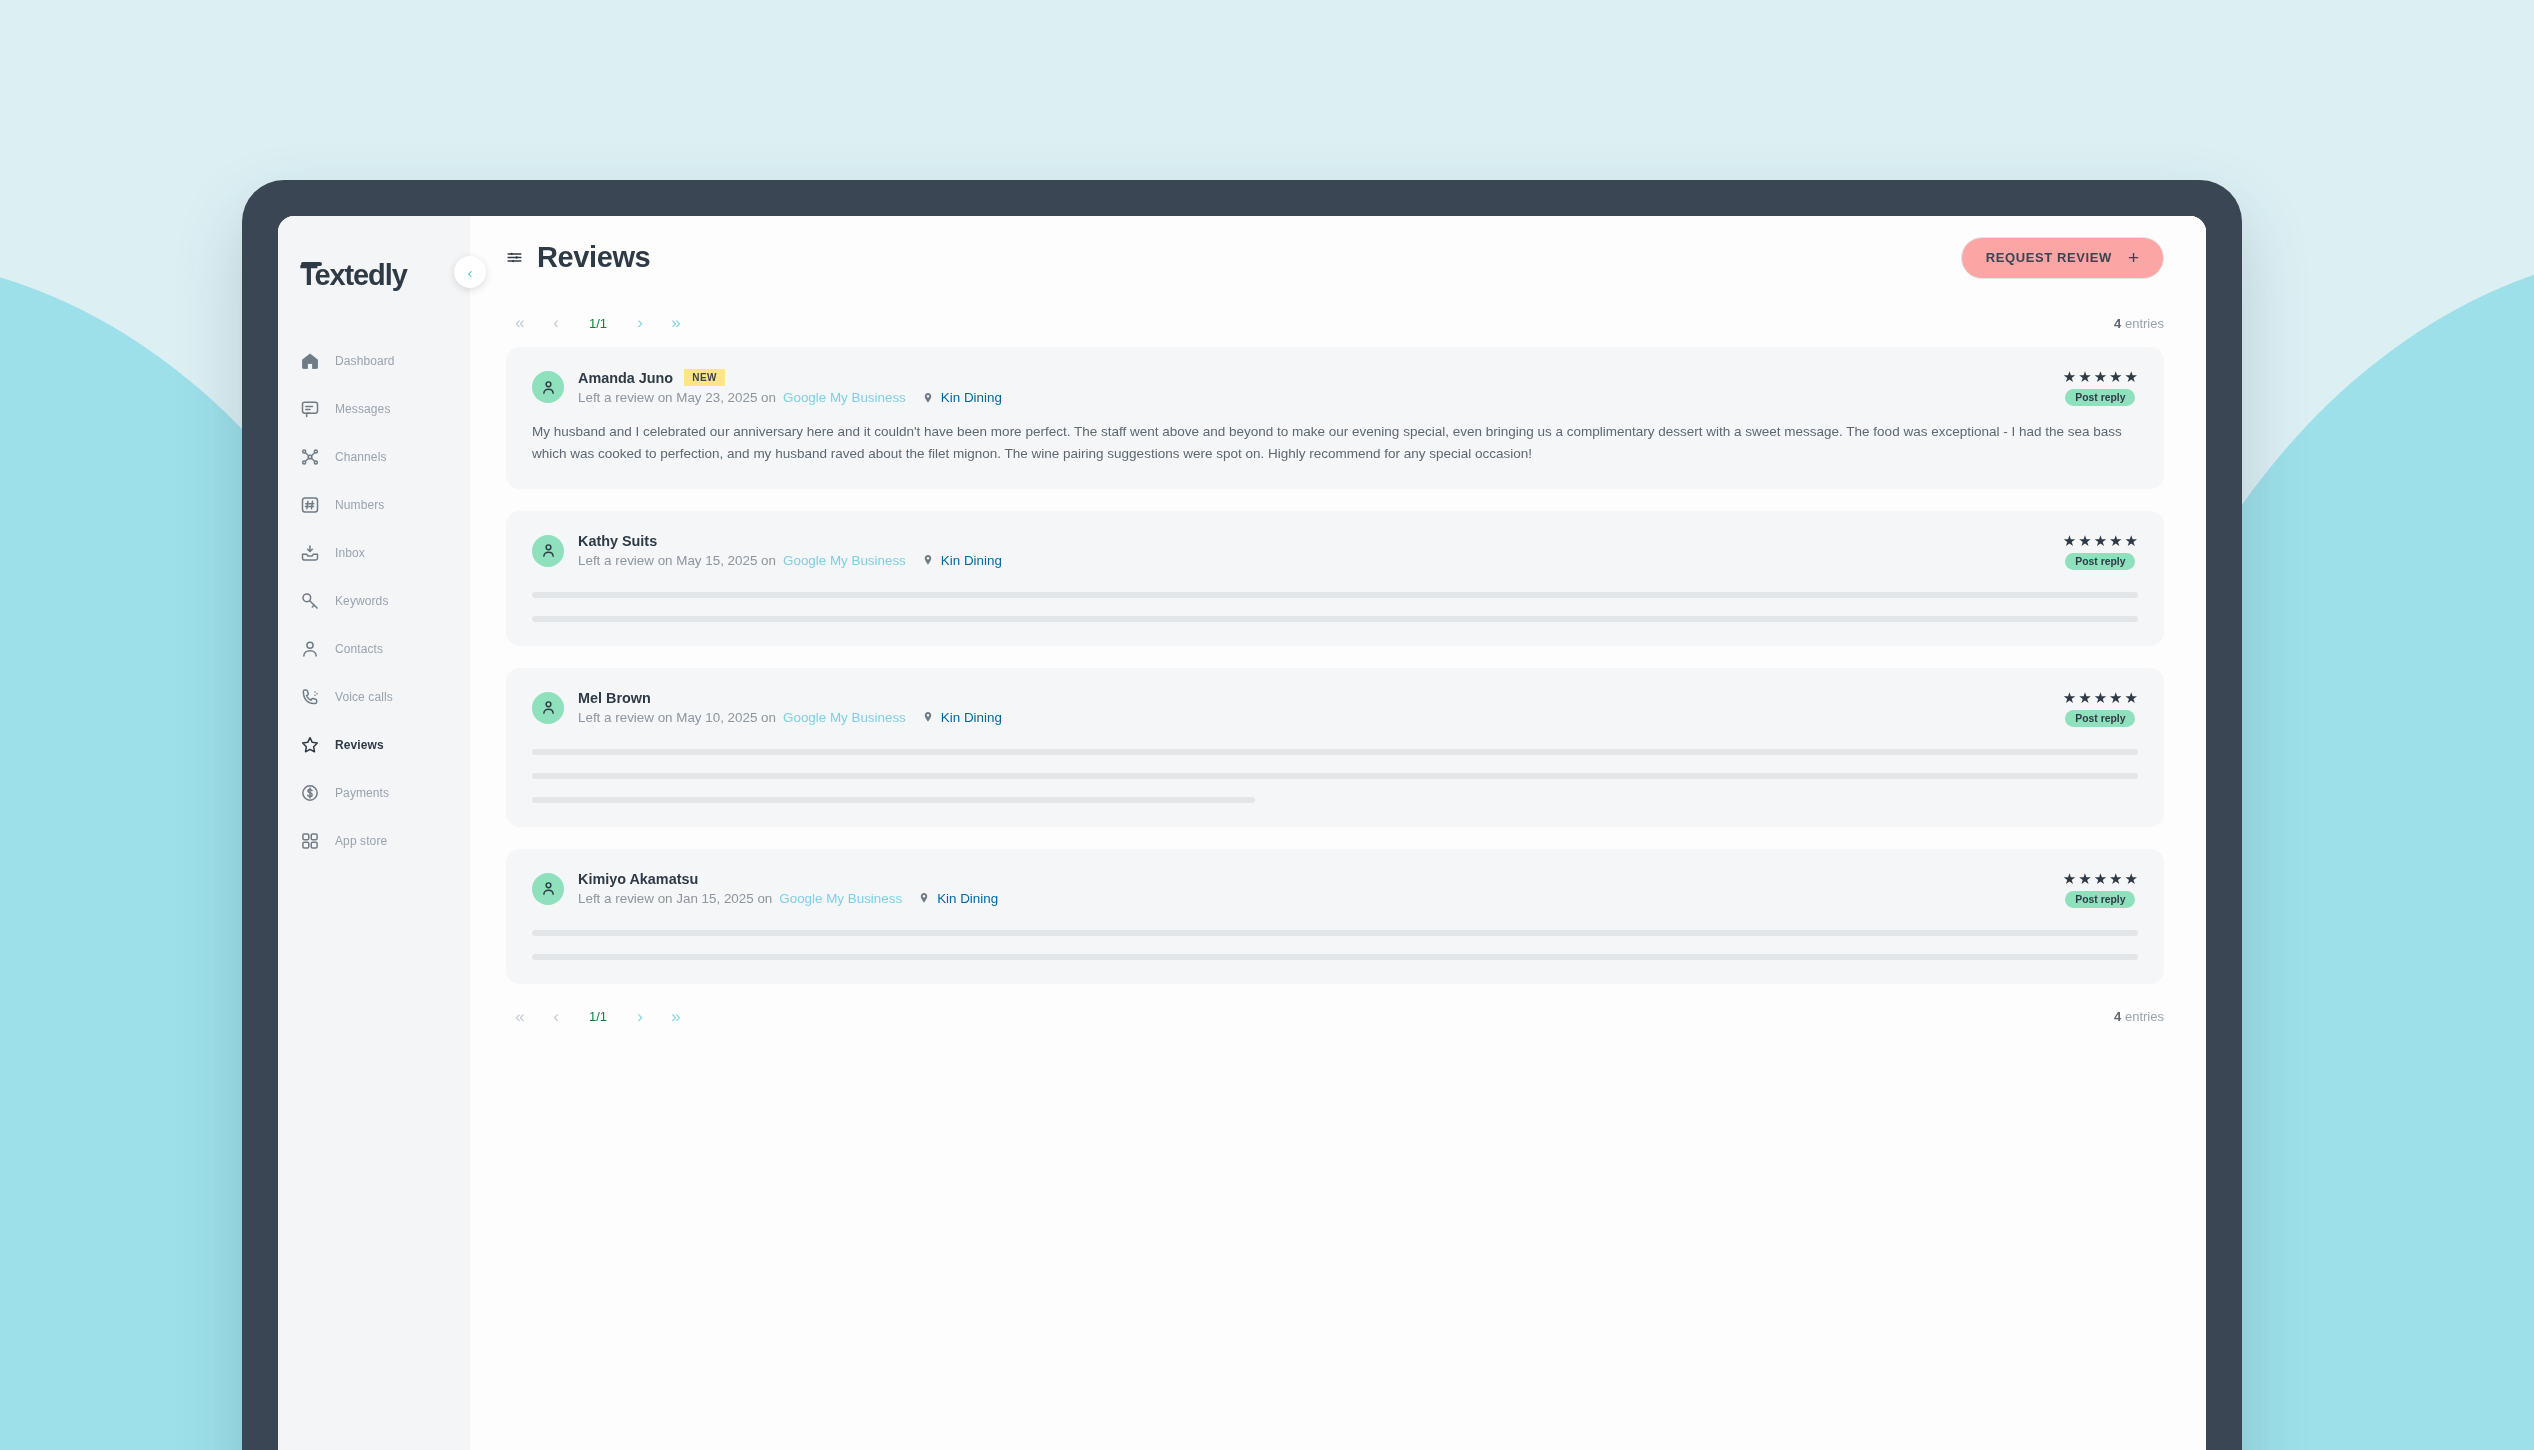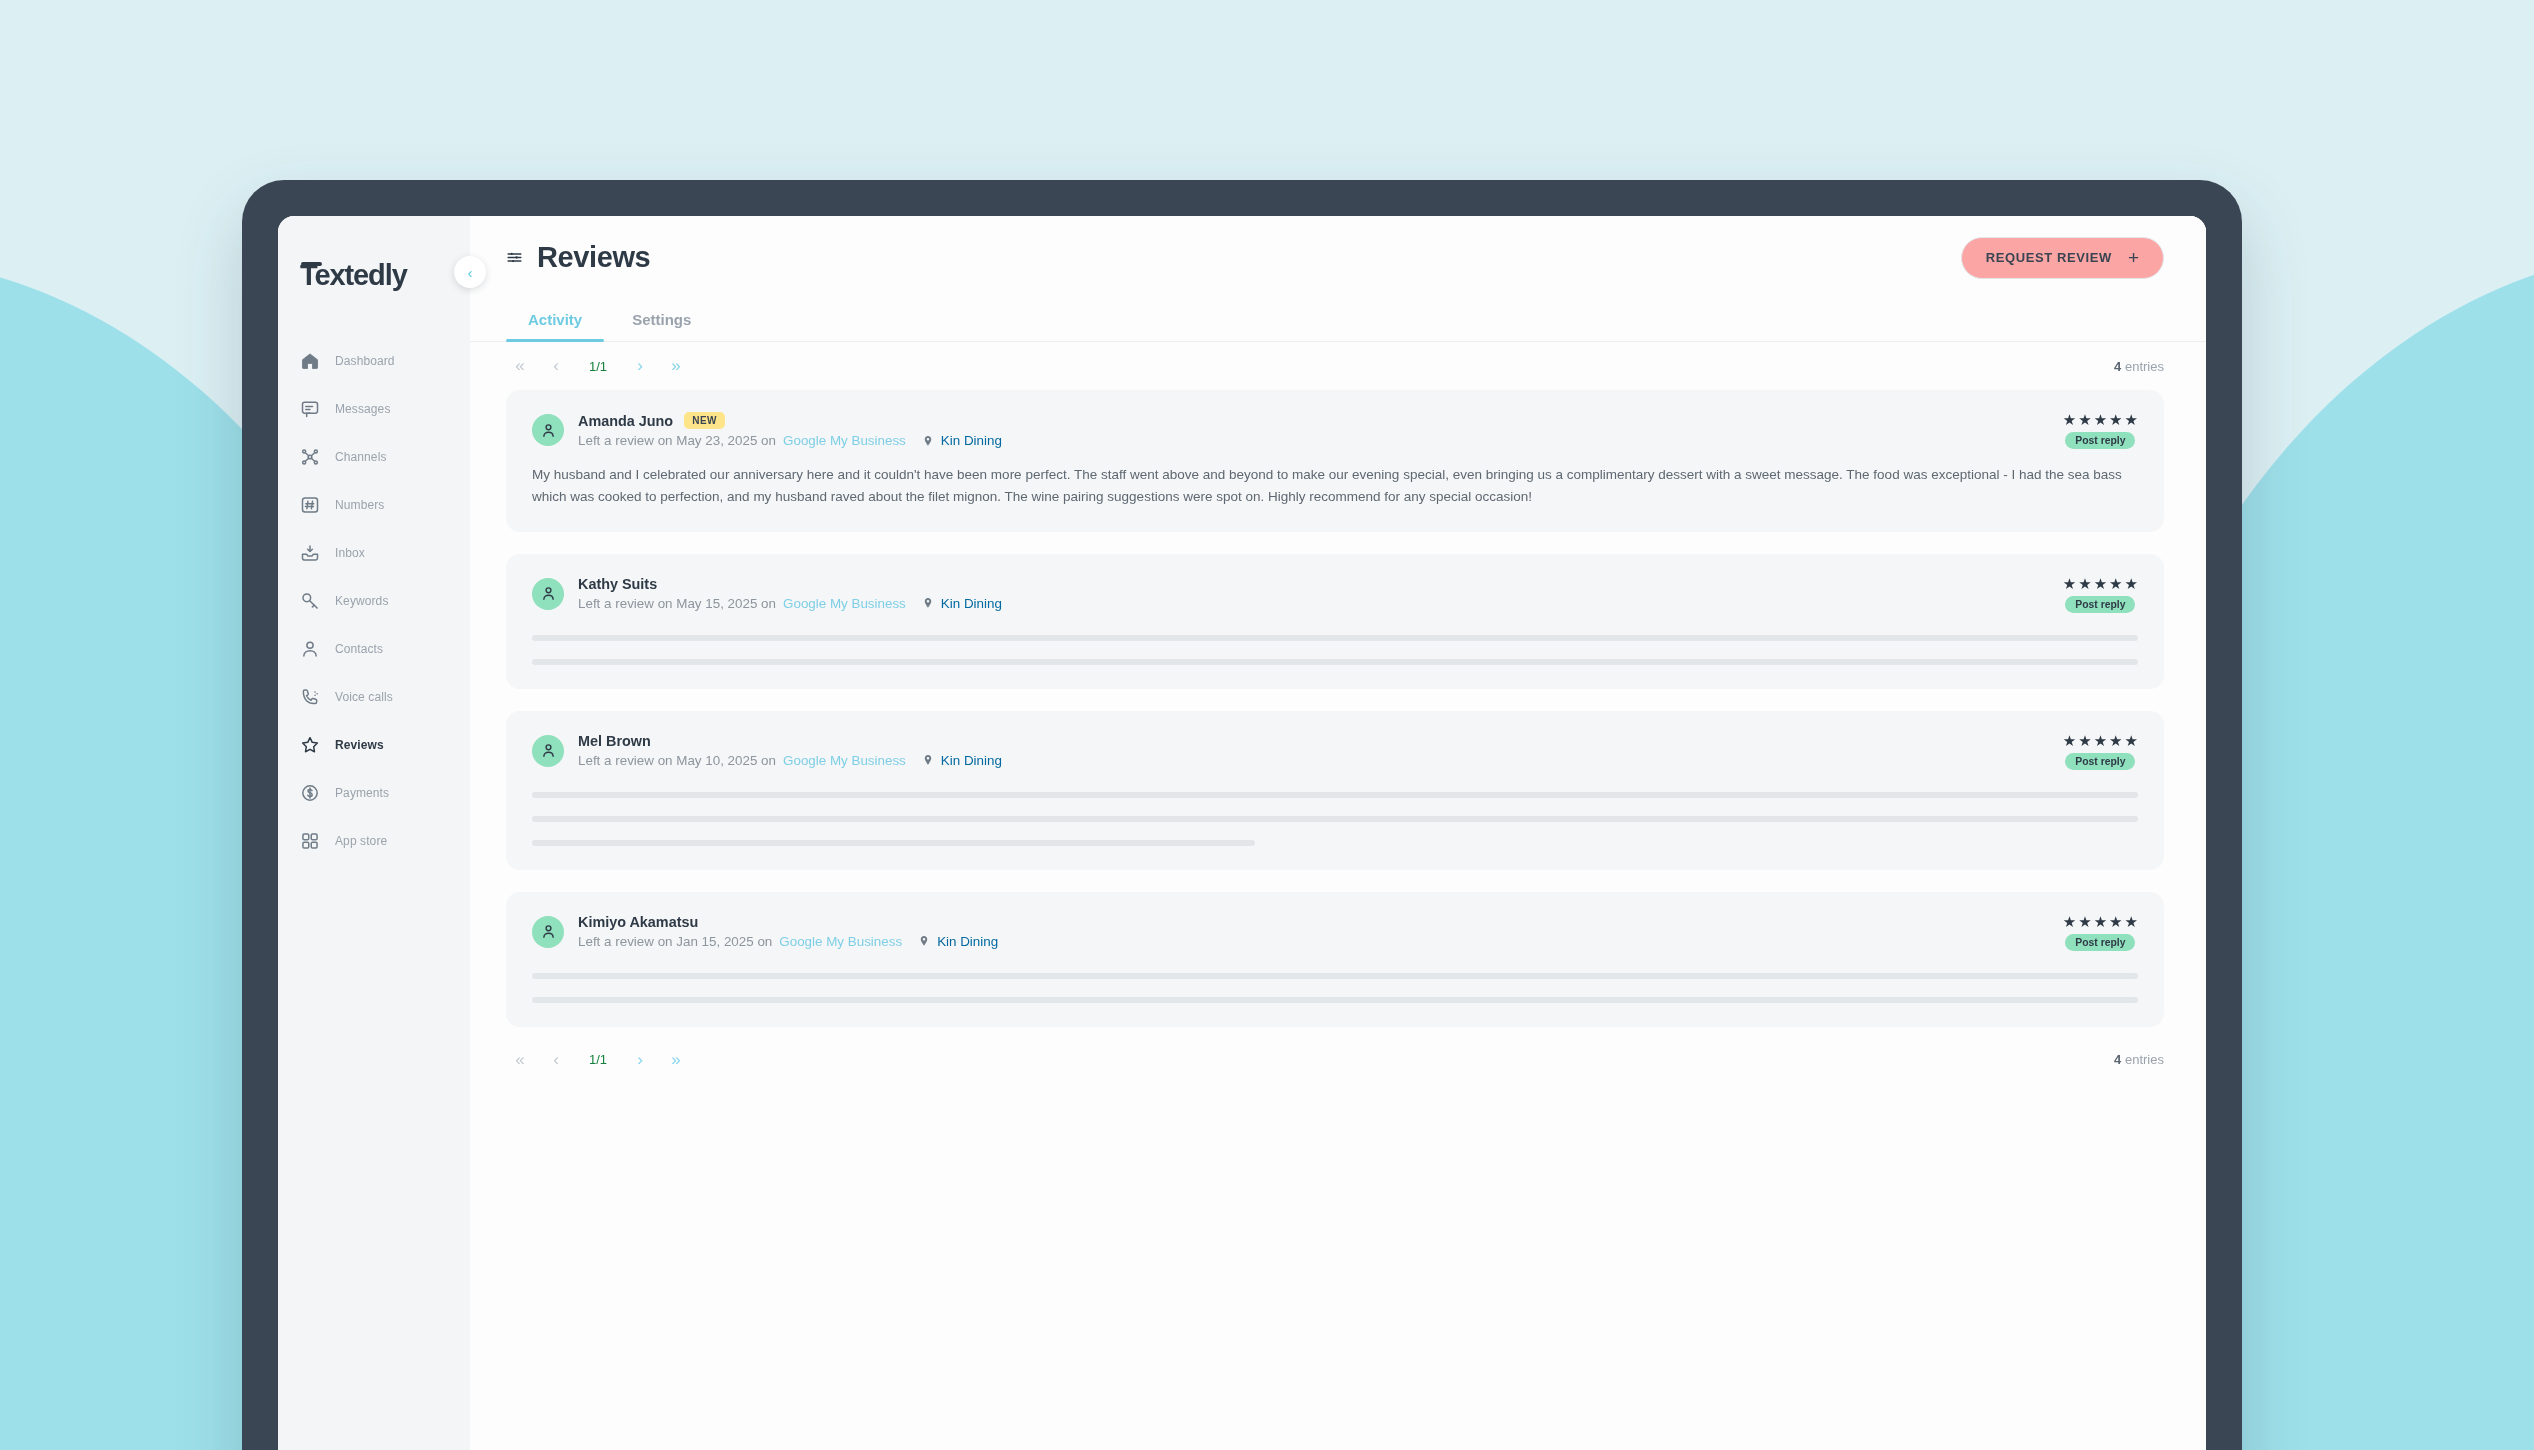--- a/index.html
+++ b/index.html
@@ -290,21 +290,21 @@
     font-weight: bold;
     color: #2f3a47;
   }
   .badge-new {
     background: #ffe48a;
     color: #3a4552;
     font-size: 10px;
     font-weight: bold;
     letter-spacing: 0.5px;
     padding: 3px 8px;
-    border-radius: 5px;
+    border-radius: 0;
   }
   .meta-row {
     display: flex;
     align-items: center;
     gap: 7px;
     margin-top: 4px;
     font-size: 13.4px;
     color: #8d959e;
     white-space: nowrap;
   }
@@ -500,24 +500,20 @@
             </svg>
           </span>
           <h1 id="page-title">Reviews</h1>
         </div>
         <button id="request-review-btn">
           <span id="request-review-label">REQUEST REVIEW</span>
           <span id="request-review-plus">+</span>
         </button>
       </header>
 
-      <div id="tabs">
-          <div class="tab active"><span>Activity</span></div>
-          <div class="tab"><span>Settings</span></div>
-        </div>
 
       <div class="pager-row">
         <div class="pager">
           <span class="pg-btn">«</span>
           <span class="pg-btn">‹</span>
           <span class="pg-count">1/1</span>
           <span class="pg-btn enabled">›</span>
           <span class="pg-btn enabled">»</span>
         </div>
         <div class="entries">

